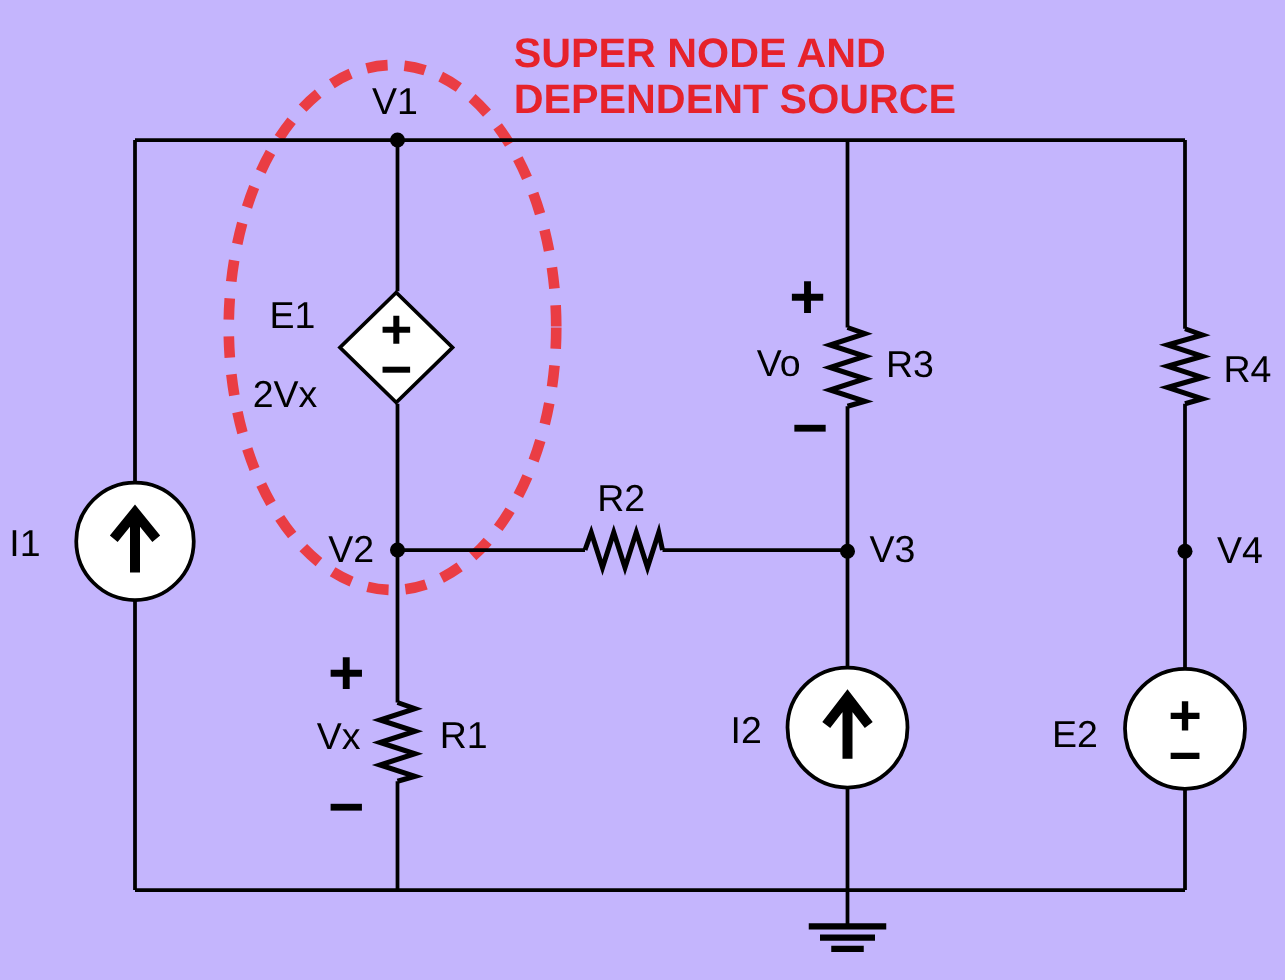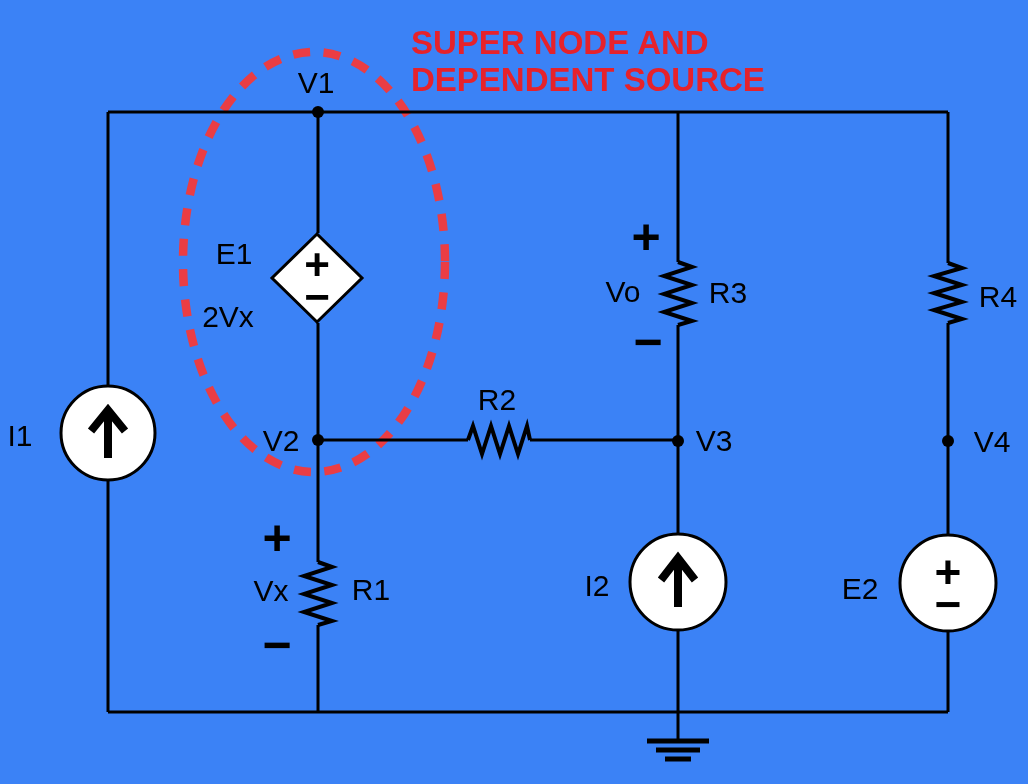--- a/index.html
+++ b/index.html
@@ -4,21 +4,21 @@
 <style>
   html, body {
     margin: 0;
     padding: 0;
     background: #ffffff;
   }
   .canvas {
     position: relative;
     width: 1028px;
     height: 784px;
-    background: #3b82f6;
+    background: #c4b5fd;
     font-family: "Liberation Sans", sans-serif;
   }
   svg text {
     font-family: "Liberation Sans", sans-serif;
   }
 </style>
 </head>
 <body>
 
 <div class="canvas">

